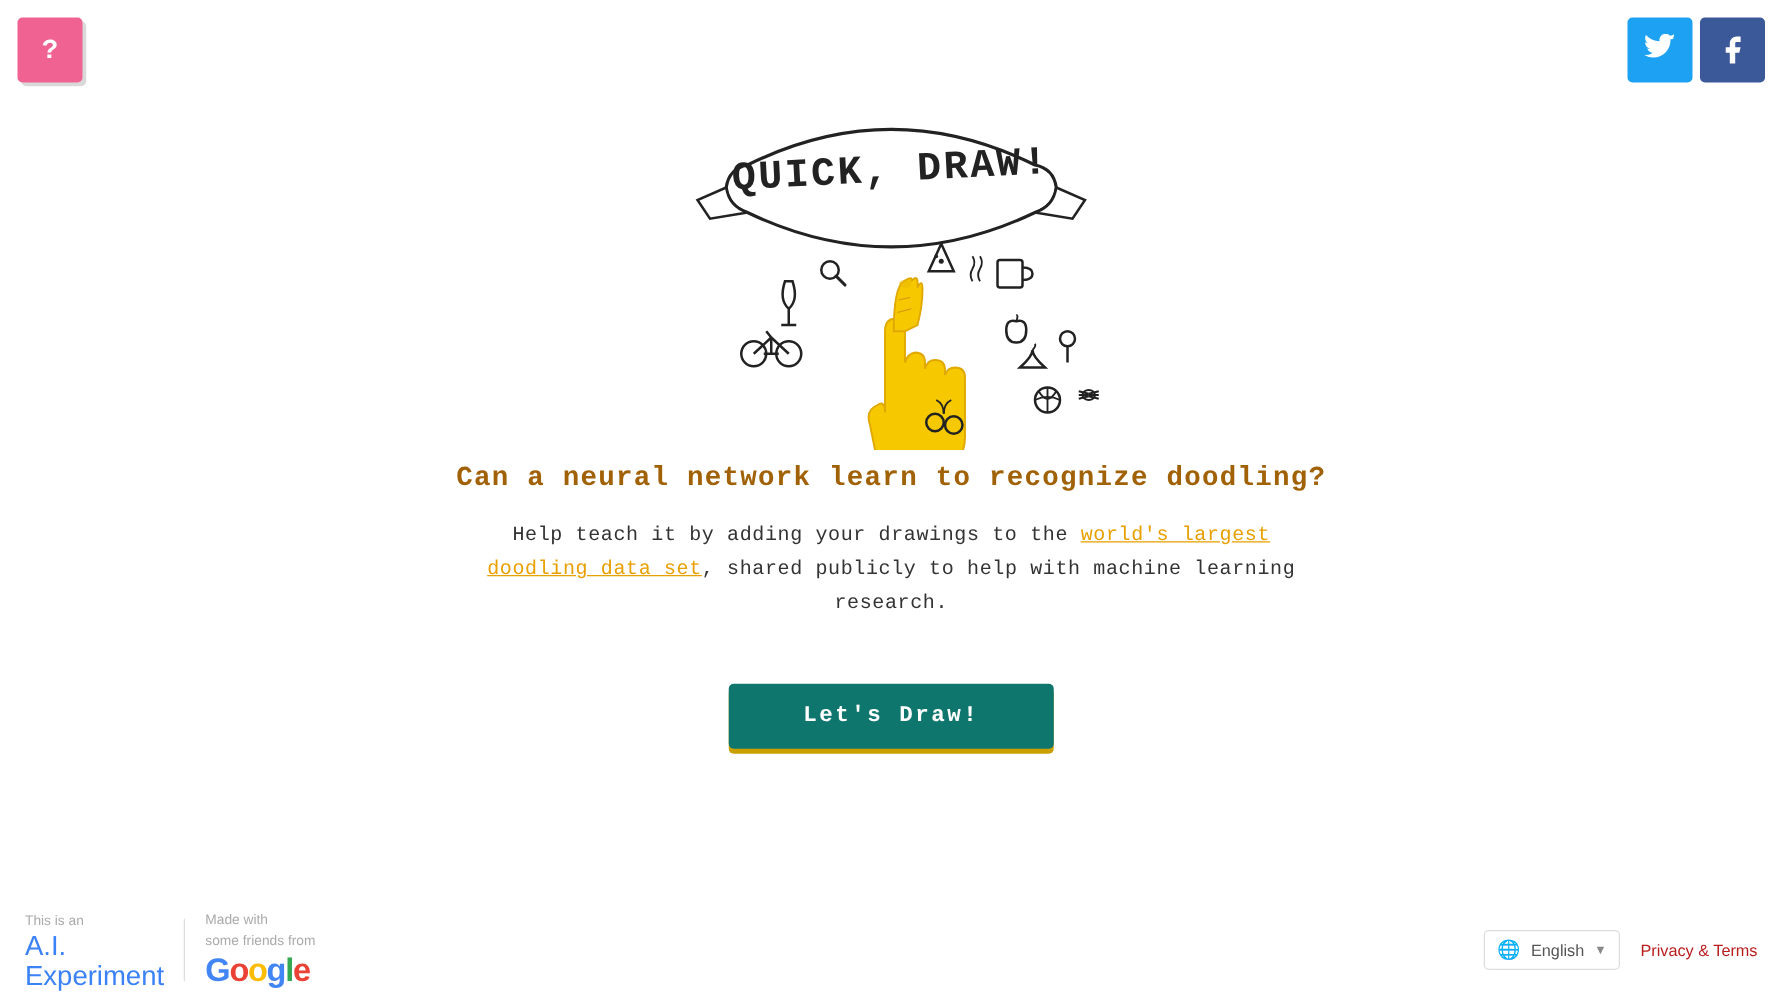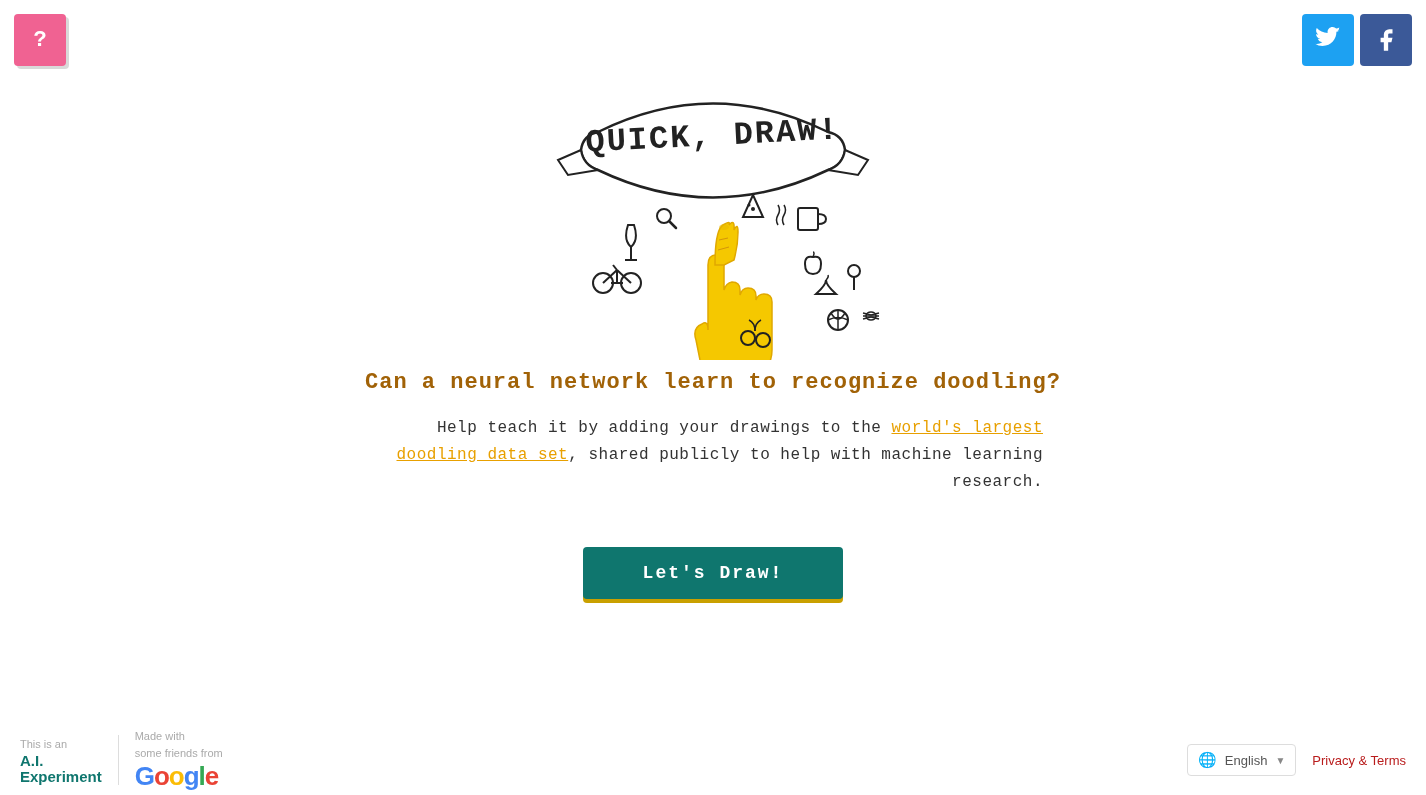--- a/index.html
+++ b/index.html
@@ -88,21 +88,21 @@
       letter-spacing: 1px;
       text-align: center;
       margin-top: 10px;
       font-family: 'Courier New', Courier, monospace;
       color: #a16207;
     }
 
     
     .description {
       font-size: 16px;
-      text-align: right;
+      text-align: center;
       max-width: 660px;
       margin-top: 20px;
       line-height: 1.7;
       color: #333;
       letter-spacing: 0.5px;
       font-family: 'Courier New', Courier, monospace;
     }
 
     .description a {
       color: #e8a000;
@@ -347,21 +347,21 @@
   <button class="cta-button">Let's Draw!</button>
 
 </div>
 
 <div class="footer">
 
   <div class="footer-left">
 
     <div>
       <span class="ai-experiment-text">This is an</span>
-      <div style="font-size:15px; font-weight:bold; color:#0f766e; font-family:Arial,sans-serif; line-height:1.1;">
+      <div style="font-size:22px; font-weight:normal; color:#3b82f6; font-family:Arial,sans-serif; line-height:1.1;">
         A.I.<br>Experiment
       </div>
     </div>
 
     <div class="divider-line"></div>
 
     <div>
       <div class="made-with">
         Made with<br>some friends from
       </div>

